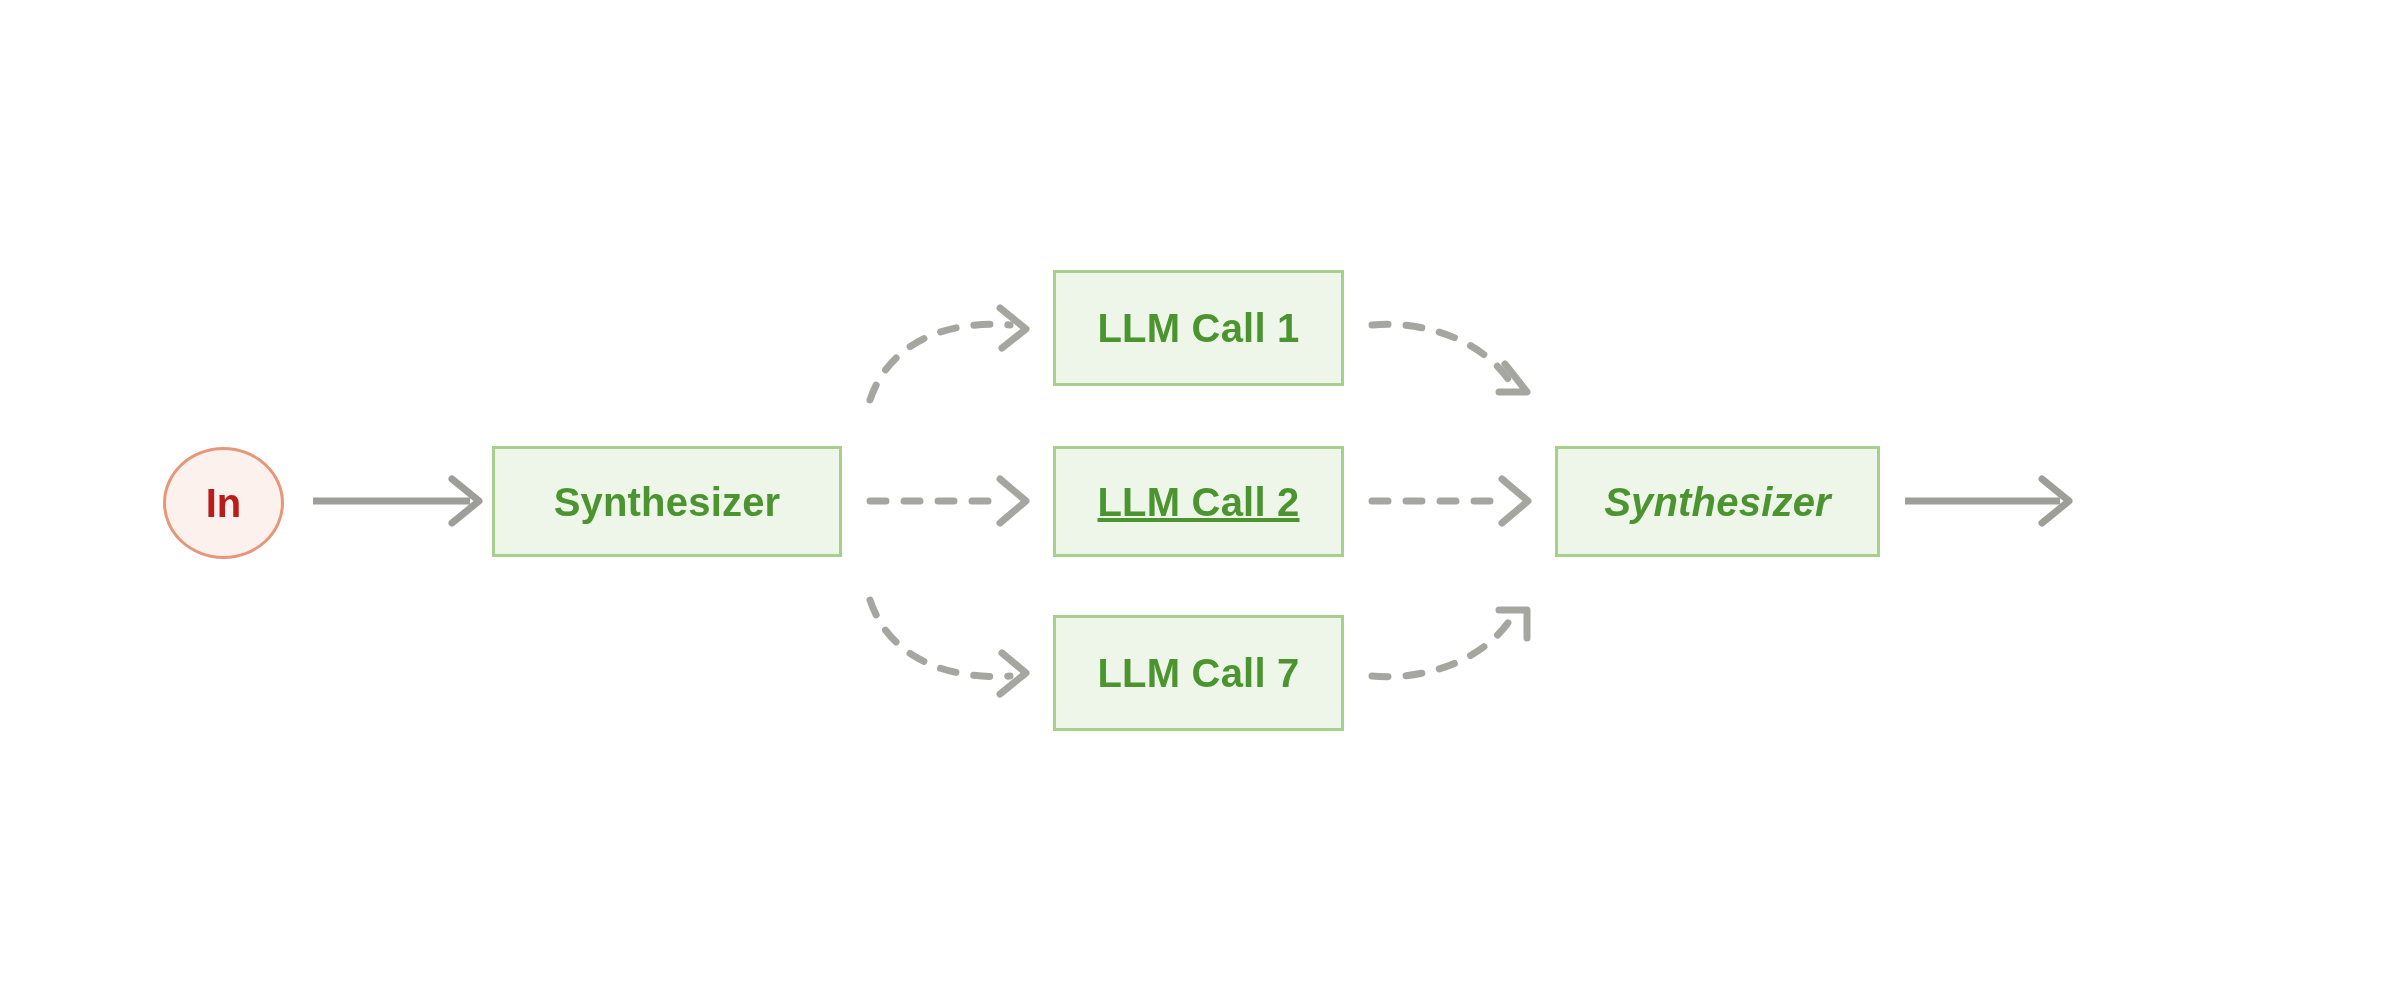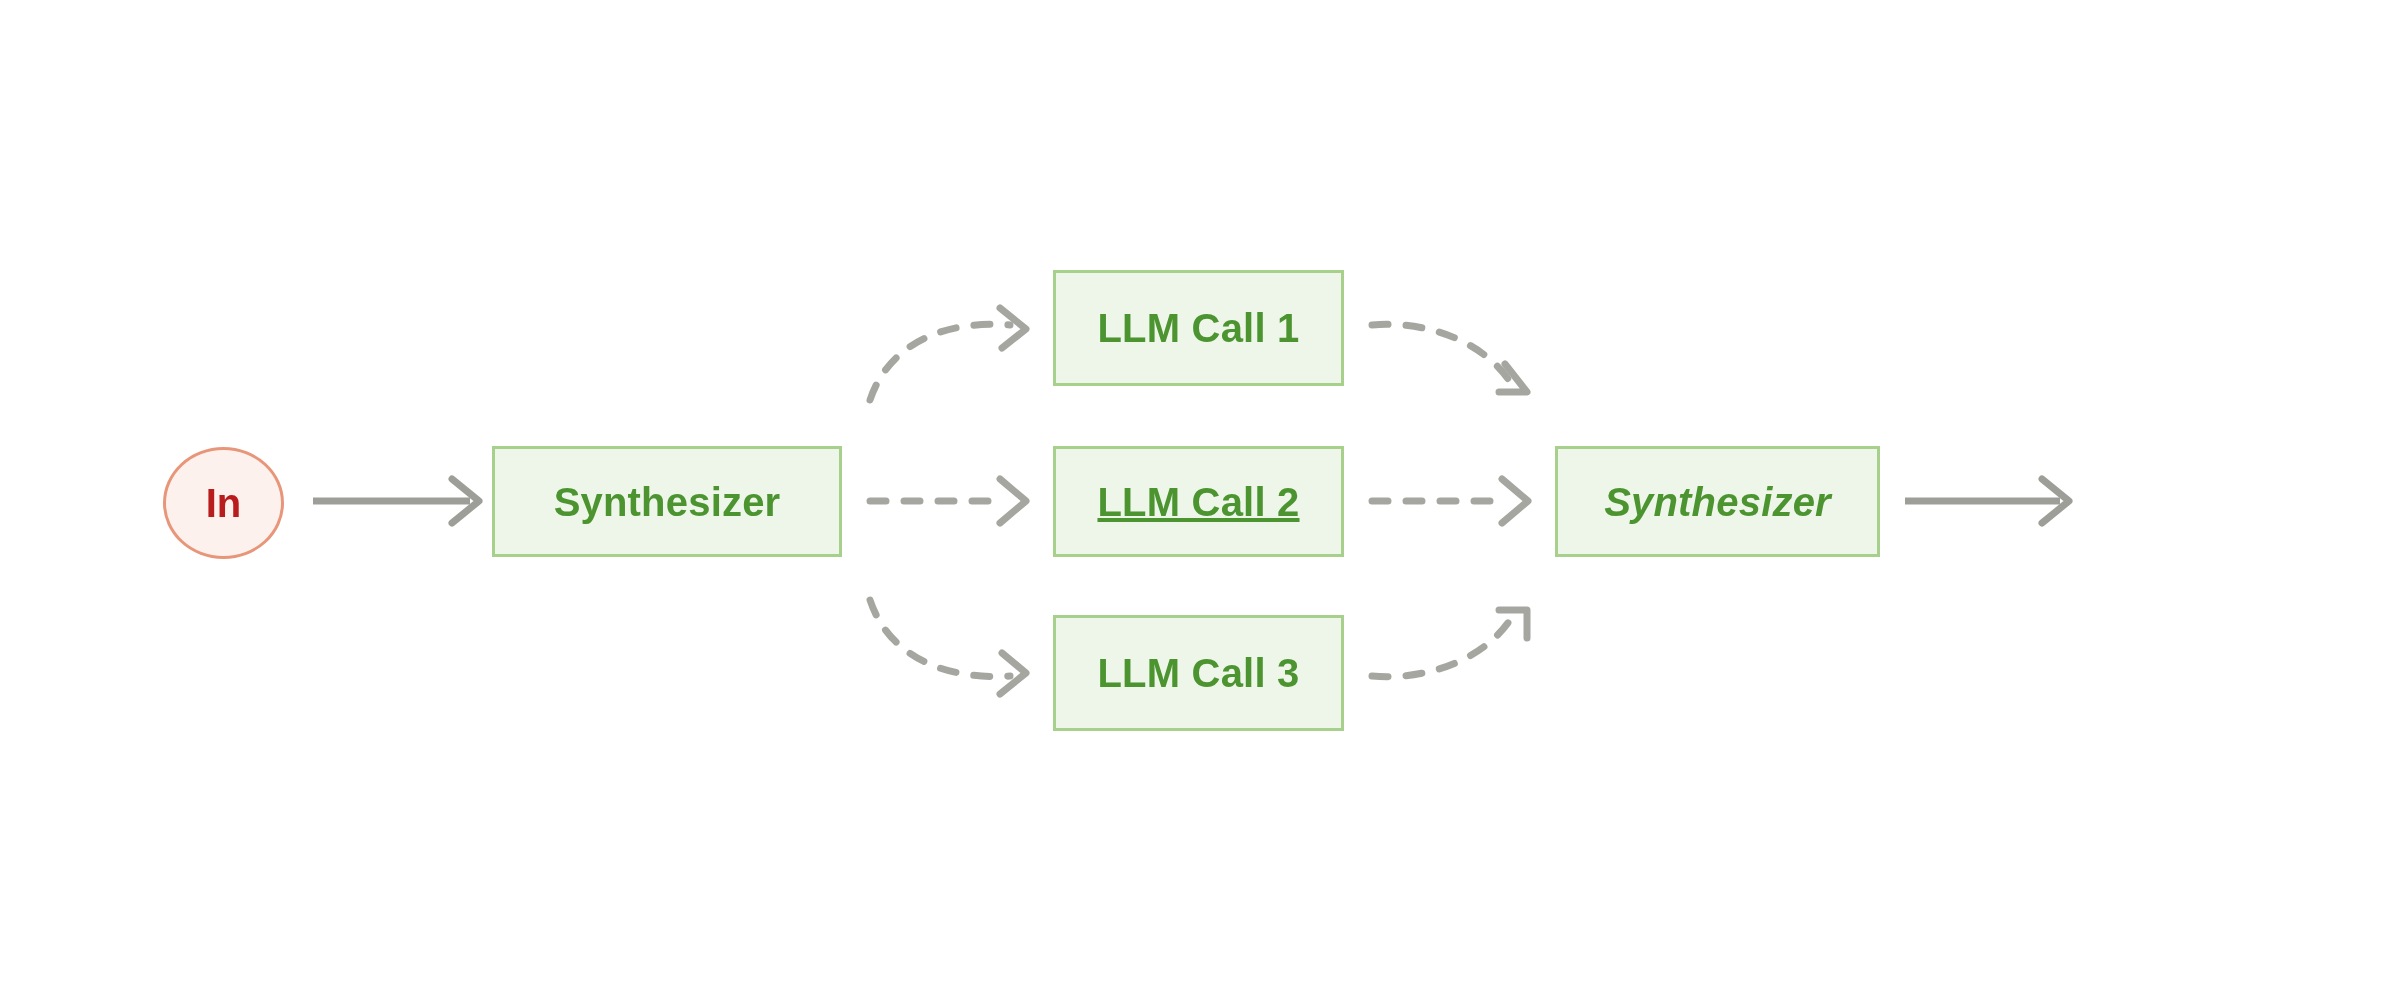--- a/index.html
+++ b/index.html
@@ -130,21 +130,21 @@
 
   <div id="node-llm1" class="node node-process">
     <span class="node-label">LLM Call 1</span>
   </div>
 
   <div id="node-llm2" class="node node-process">
     <span class="node-label">LLM Call 2</span>
   </div>
 
   <div id="node-llm3" class="node node-process">
-    <span class="node-label">LLM Call 3</span>
+    <span class="node-label">LLM Call 7</span>
   </div>
 
   <div id="node-synth" class="node node-process">
     <span class="node-label">Synthesizer</span>
   </div>
 
 
 </div>
 
 </body></html>

